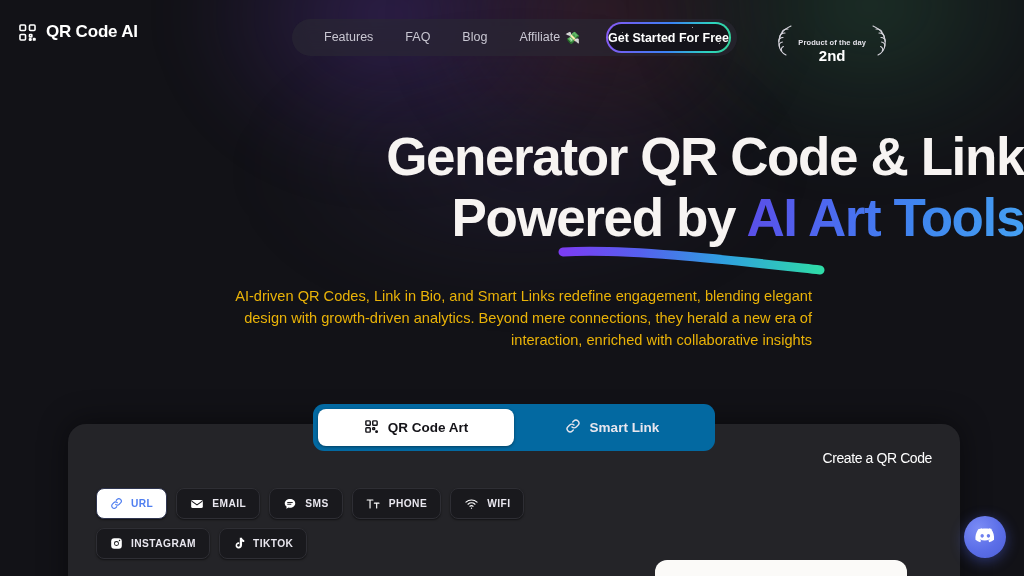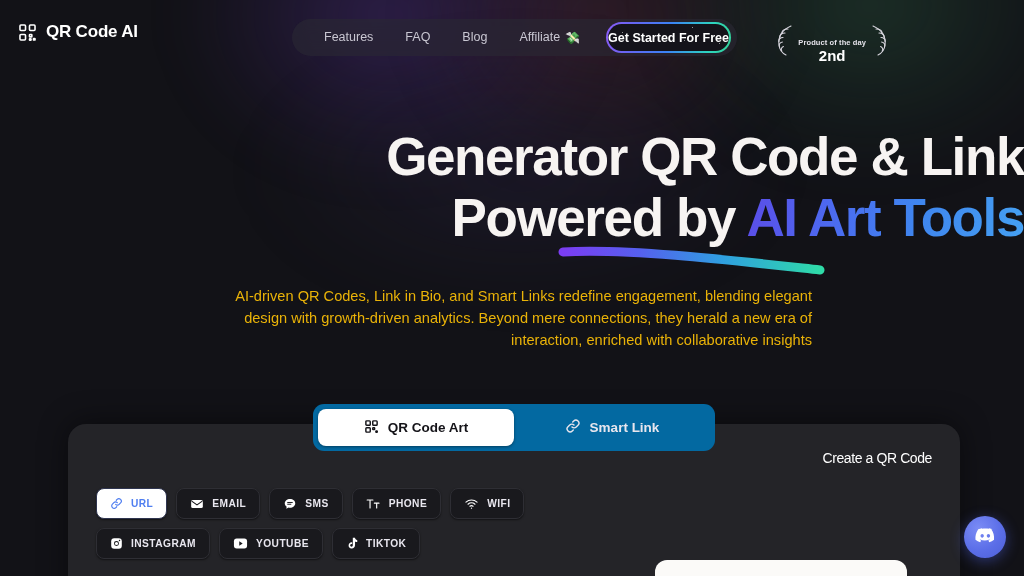--- a/index.html
+++ b/index.html
@@ -350,29 +350,20 @@
             <svg width="13" height="13" viewBox="0 0 24 24" fill="#ffffff">
               <rect x="2.2" y="2.2" width="19.6" height="19.6" rx="5.5"></rect>
               <circle cx="12" cy="12" r="4.6" fill="#19191d"></circle>
               <circle cx="12" cy="12" r="2.9" fill="#ffffff"></circle>
               <circle cx="17.6" cy="6.4" r="1.35" fill="#19191d"></circle>
             </svg>
           </span>
           <span>INSTAGRAM</span>
         </div>
 
-        <div class="chip">
-          <span class="ic">
-            <svg width="15" height="13" viewBox="0 0 24 20" fill="#ffffff">
-              <rect x="1.5" y="2" width="21" height="16" rx="4.4"></rect>
-              <path d="M10 6.5 L15.5 10 L10 13.5 Z" fill="#19191d"></path>
-            </svg>
-          </span>
-          <span>YOUTUBE</span>
-        </div>
 
         <div class="chip">
           <span class="ic">
             <svg width="12" height="13" viewBox="0 0 20 24" fill="#ffffff">
               <path d="M12.4 1.6h3.2c.3 2.4 1.7 4 4.1 4.3v3.3c-1.5.1-2.9-.3-4.1-1.1v6.8c0 4.2-3.1 6.9-6.7 6.5-3-.3-5.2-2.8-5.2-5.8 0-3.5 3-6.3 6.6-5.7v3.4c-.5-.2-1-.3-1.5-.2-1.4.2-2.4 1.4-2.2 2.8.2 1.3 1.3 2.2 2.6 2.1 1.4-.1 2.3-1.2 2.3-2.7V1.6Z"></path>
             </svg>
           </span>
           <span>TIKTOK</span>
         </div>
 

